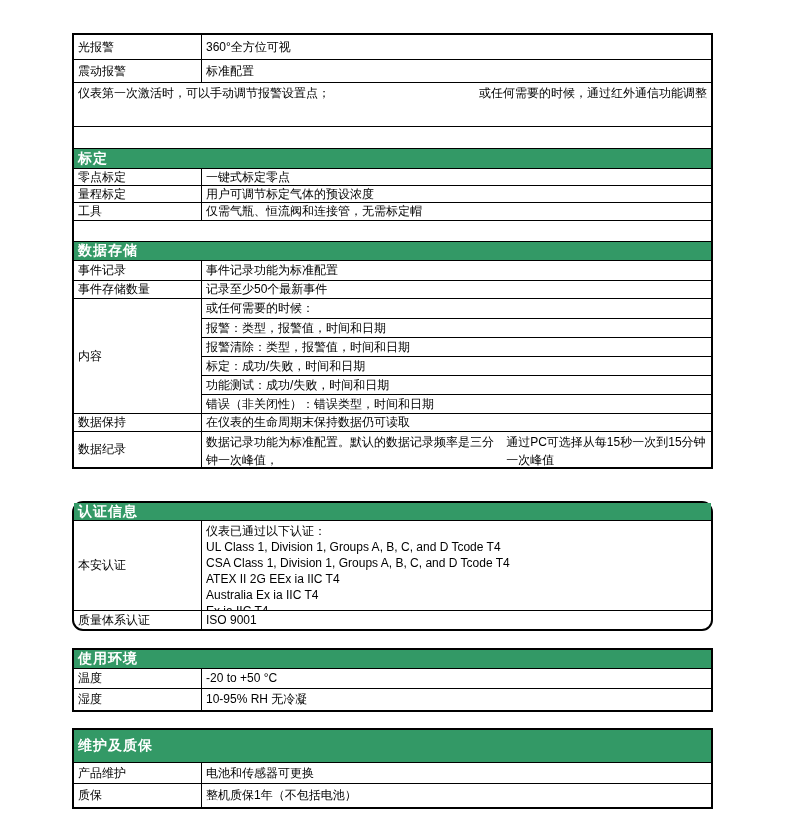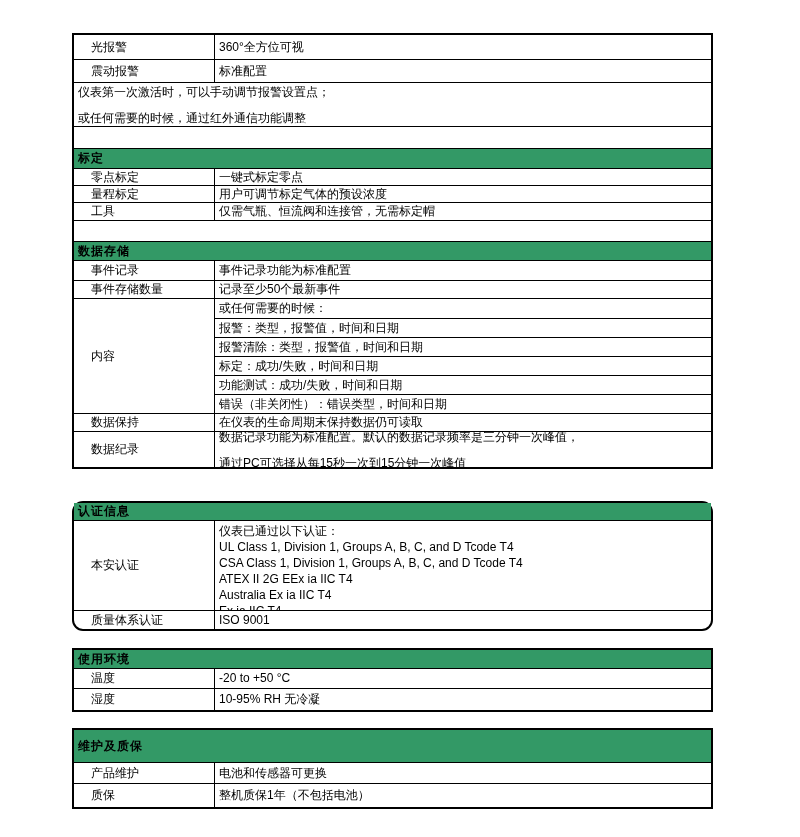--- a/index.html
+++ b/index.html
@@ -13,34 +13,34 @@
     border:2px solid #000; background:#fff;
   }
   .tbl-a { top:33px; }
   .tbl-b { top:501px;border-radius:11px; }
   .tbl-c { top:648px; }
   .tbl-d { top:728px; }
   .r { display:flex; align-items:stretch; border-top:1px solid #000; }
   .r:first-child, .hdr:first-child { border-top:none; }
   .c1 {
     width:128px; border-right:1px solid #000; padding:1px 4px;
-    display:flex; align-items:center; font-size:12px; line-height:1.25;margin-left:13px;
+    display:flex; align-items:center; font-size:12px; line-height:1.25;
   }
   .c2 {
     flex:1; padding:1px 4px; display:flex; align-items:center;
     font-size:12px; line-height:1.25;
   }
-  .c2.multi { flex-direction:column; align-items:flex-start; justify-content:center;gap:8px; }
+  .c2.multi { flex-direction:row; align-items:flex-start; justify-content:space-between;gap:8px; }
   .c2.multi div { line-height:18px; }
   .c2.nopad { padding:0; display:block; }
   .c2.clip { display:block; overflow:hidden; padding:2px 4px; }
   .c2.clip div { line-height:16px; white-space:nowrap; }
   .hdr {
-    display:flex; align-items:center; background:#339966; color:#000000;
-    font-weight:bold; font-size:12px; padding:0 4px; border-top:1px solid #000;
+    display:flex; align-items:center; background:#339966; color:#ffffff;
+    font-weight:bold; font-size:14px; padding:0 4px; border-top:1px solid #000;
     letter-spacing:1px;
   }
   .spacer { border-top:1px solid #000; }
   .sub {
     display:flex; align-items:center; height:19px; padding:0 4px;
     border-top:1px solid #000; font-size:12px;
   }
   .sub:first-child { border-top:none; }
 </style>
 </head>

